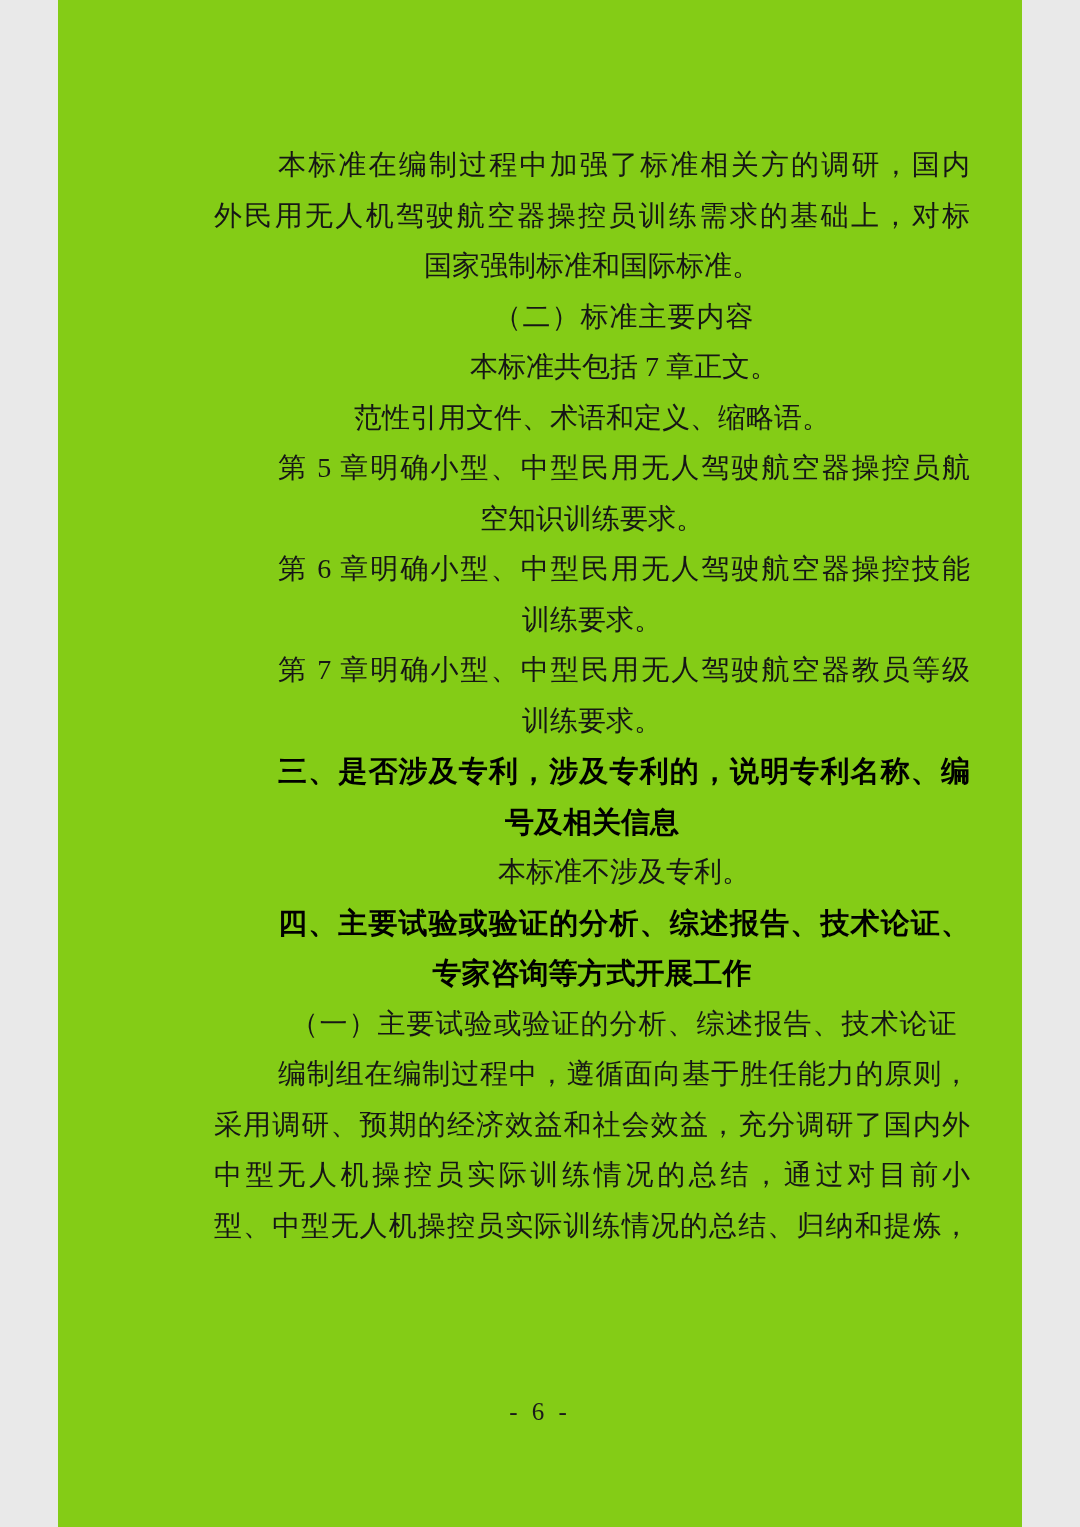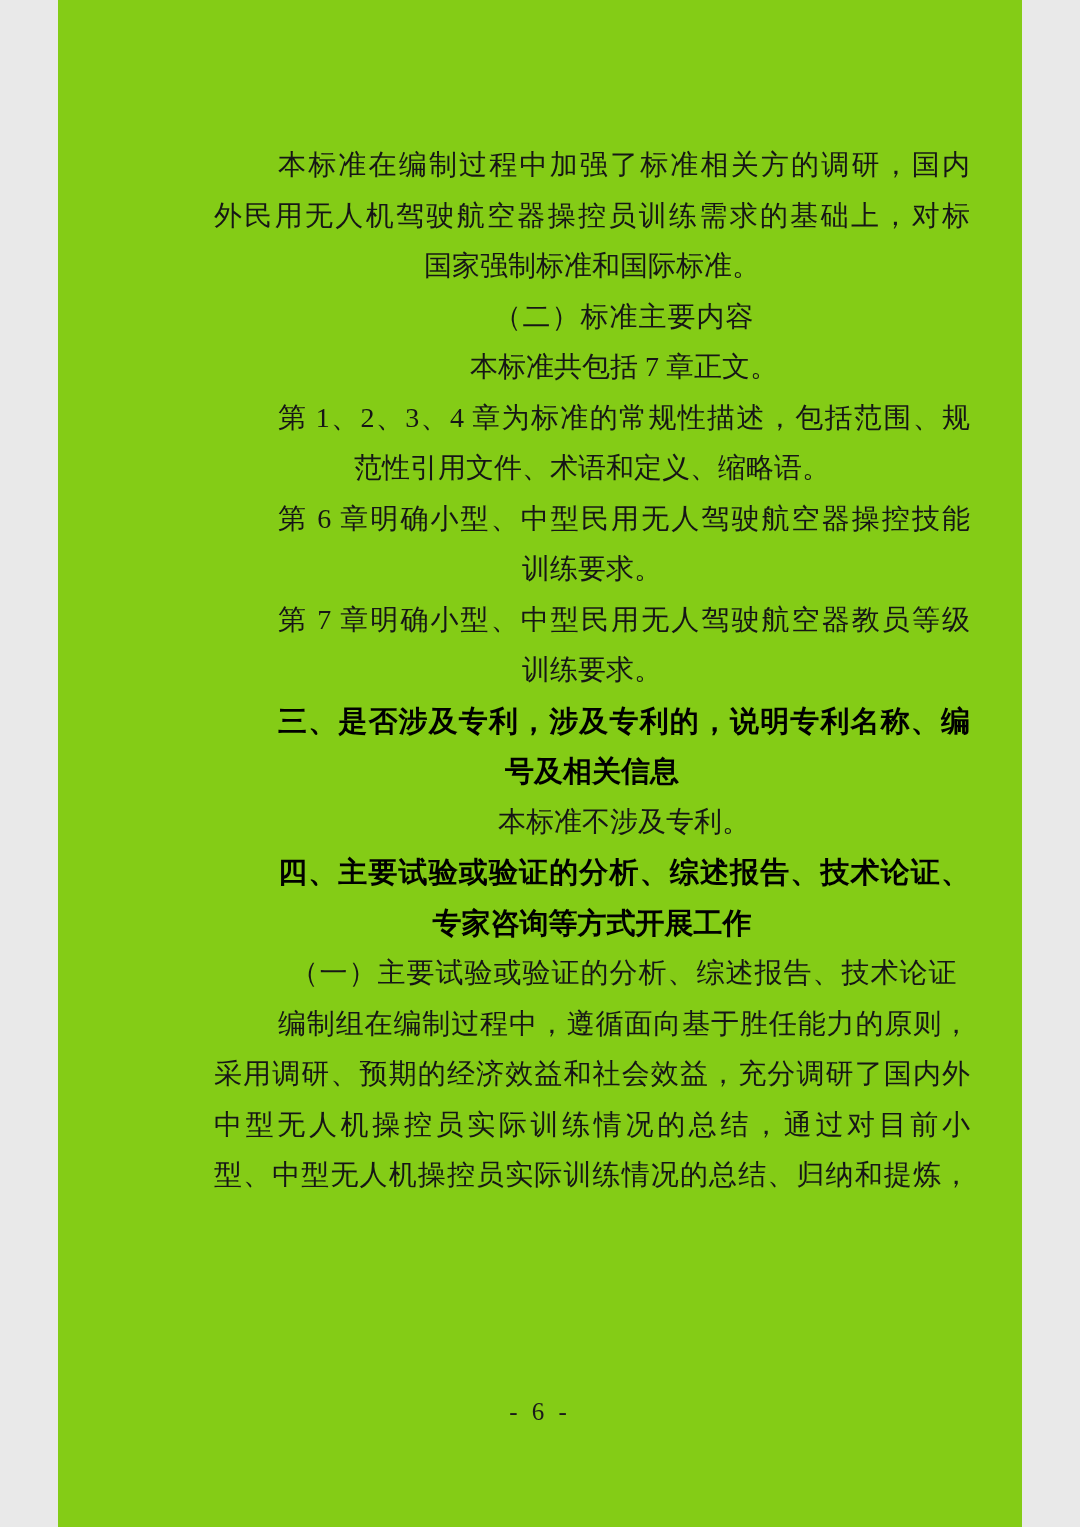--- a/index.html
+++ b/index.html
@@ -67,22 +67,25 @@
         <div class="line fill">外民用无人机驾驶航空器操控员训练需求的基础上，对标</div>
         <div class="line">国家强制标准和国际标准。</div>
       </div>
       <div class="para kai">
         <div class="line first">（二）标准主要内容</div>
       </div>
       <div class="para body">
         <div class="line first">本标准共包括 7 章正文。</div>
       </div>
       <div class="para body">
-        <div class="line first fill">第 1、2、3、4 章为标准的常规性描述，包括范围、规</div>
         <div class="line">范性引用文件、术语和定义、缩略语。</div>
+      </div>
+      <div class="para body">
+        <div class="line first fill">第 5 章明确小型、中型民用无人驾驶航空器操控员航</div>
+        <div class="line">空知识训练要求。</div>
       </div>
       <div class="para body">
         <div class="line first fill">第 6 章明确小型、中型民用无人驾驶航空器操控技能</div>
         <div class="line">训练要求。</div>
       </div>
       <div class="para body">
         <div class="line first fill">第 7 章明确小型、中型民用无人驾驶航空器教员等级</div>
         <div class="line">训练要求。</div>
       </div>
       <div class="para heading">

